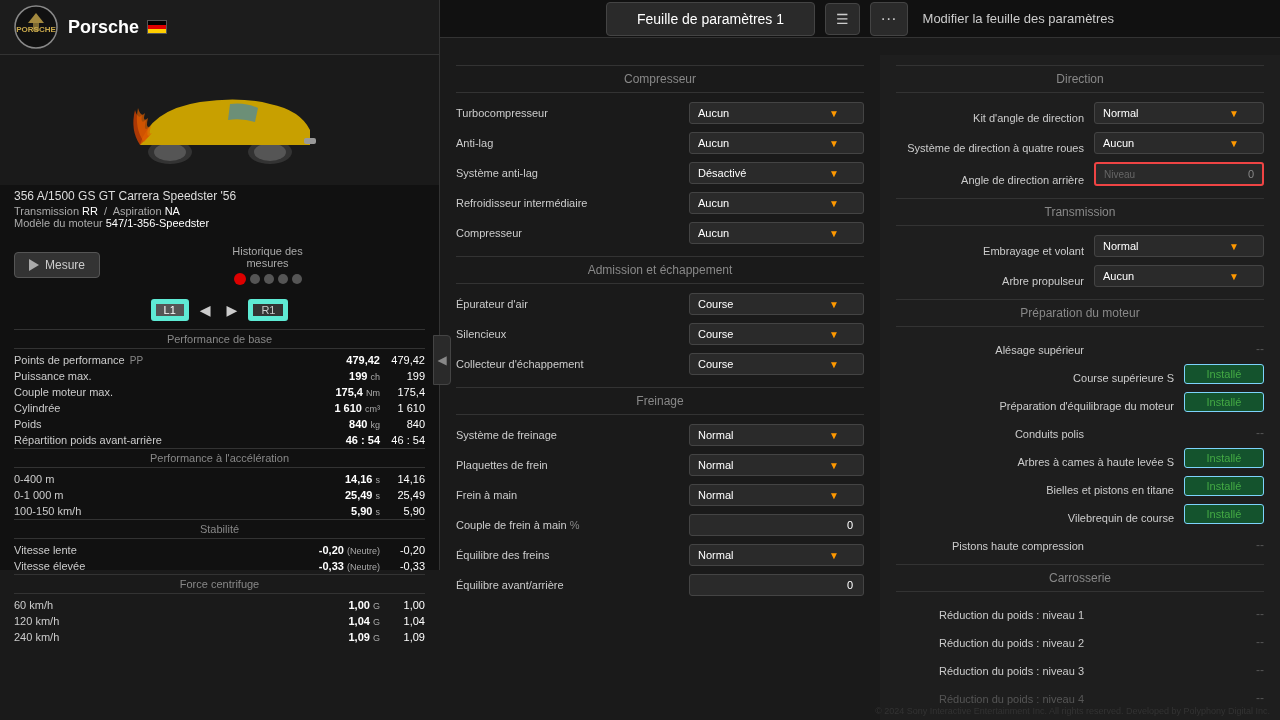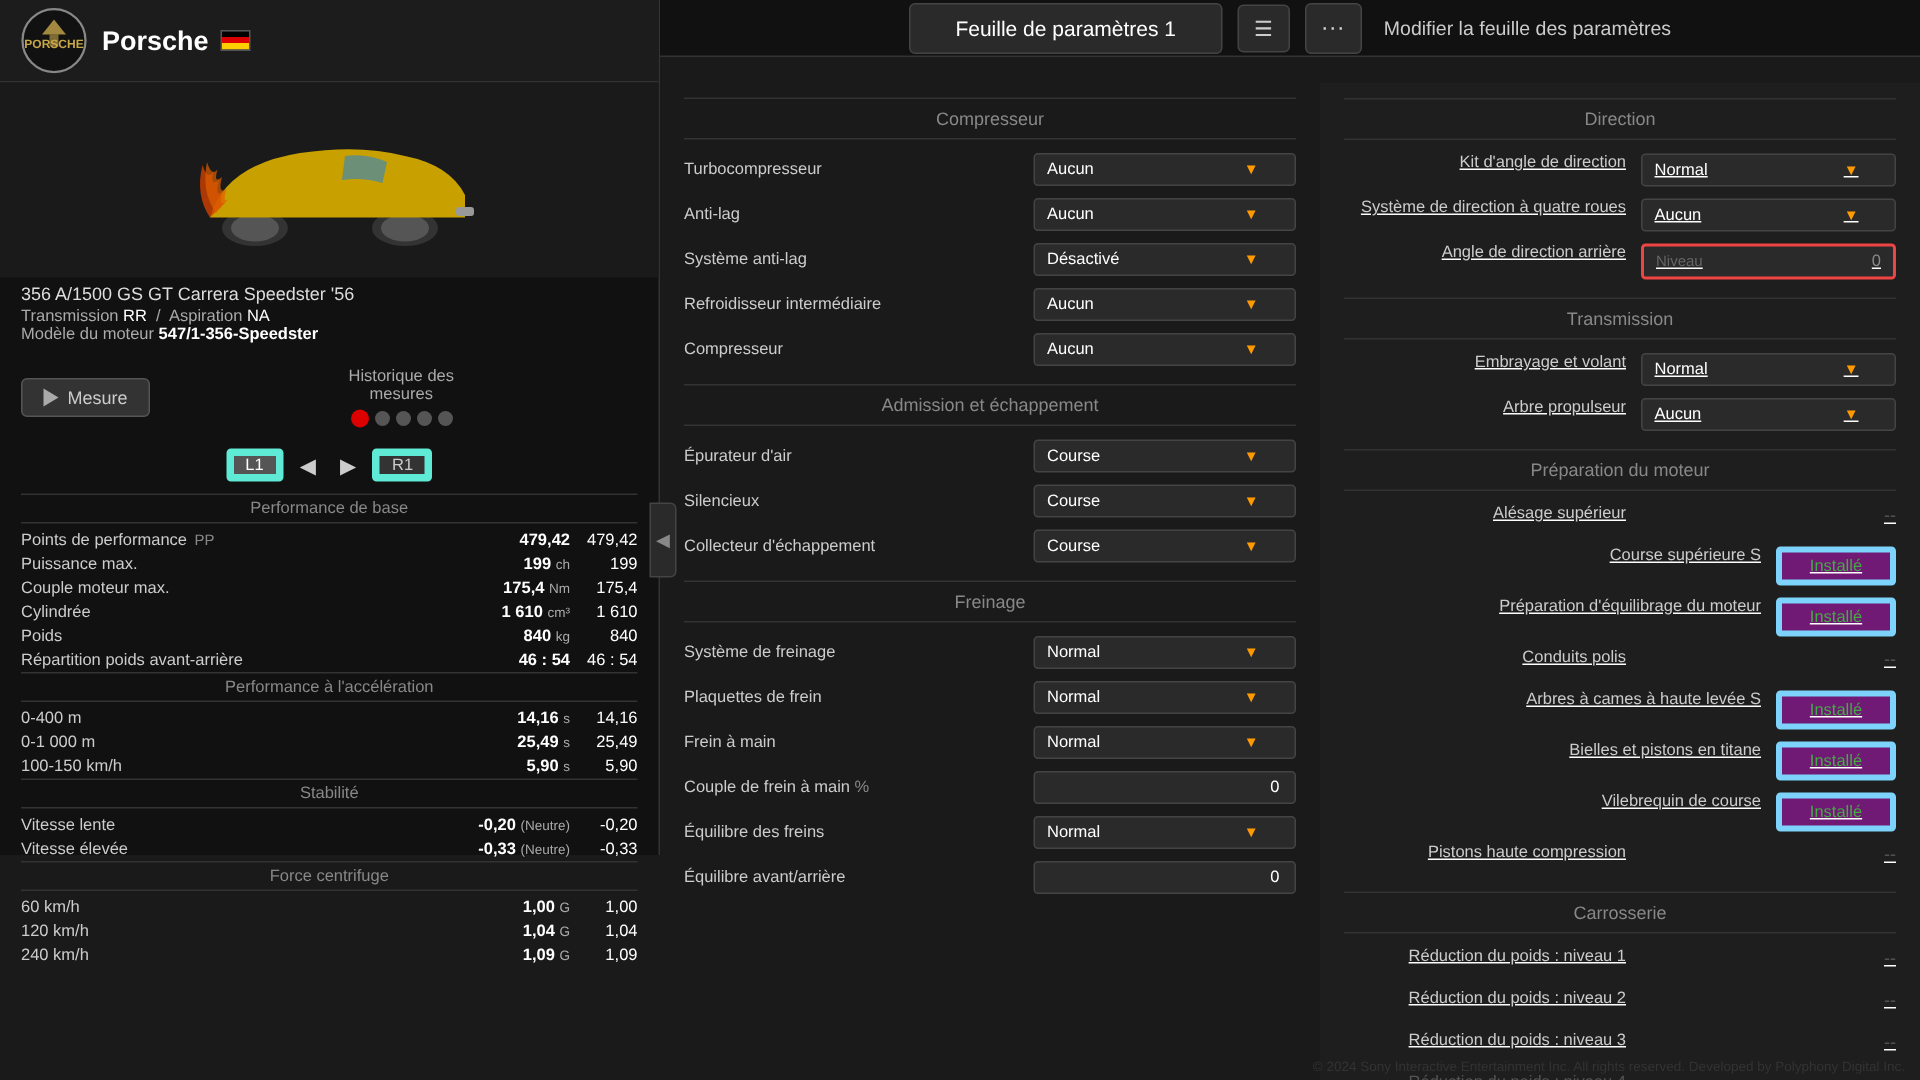--- a/index.html
+++ b/index.html
@@ -77,21 +77,21 @@
     .car-info .car-details span.val {
       color: #fff;
       font-weight: normal;
     }
     .car-info .engine-model {
       color: #aaa;
       font-size: 11px;
     }
     .car-info .engine-model span.val {
       color: #fff;
-      font-weight: bold;
+      font-weight: normal;
     }
 
     .mesure-section {
       padding: 6px 14px;
       display: flex;
       align-items: center;
       gap: 10px;
     }
     .mesure-btn {
       background: #333;
@@ -303,25 +303,24 @@
       font-size: 12px;
       padding: 6px 0;
       border-top: 1px solid #333;
       border-bottom: 1px solid #333;
       margin: 8px 0 5px;
     }
     .right-category-header:first-child { margin-top: 0; }
 
     .right-param-row {
       display: flex;
-      align-items: flex-start;
+      align-items: flex-end;
       justify-content: space-between;
       padding: 4px 0;
       min-height: 28px;
-      text-decoration: underline;
     }
     .right-param-label {
       color: #ccc;
       font-size: 11px;
       flex: 1;
       text-align: right;
       padding-right: 10px;
     }
     .right-param-label.dimmed { color: #555; }
     .right-select {
@@ -352,22 +351,22 @@
       min-width: 170px;
       text-align: center;
     }
     .right-dashes {
       color: #555;
       font-size: 12px;
       min-width: 170px;
       text-align: right;
     }
     .installed-badge {
-      background: #701a75;
-      border: 4px solid #7dd3fc;
+      background: #14532d;
+      border: 1px solid #7dd3fc;
       color: #4a4;
       font-size: 11px;
       padding: 3px 10px;
       border-radius: 3px;
       min-width: 80px;
       text-align: center;
     }
 
     .footer-text {
       position: absolute;

